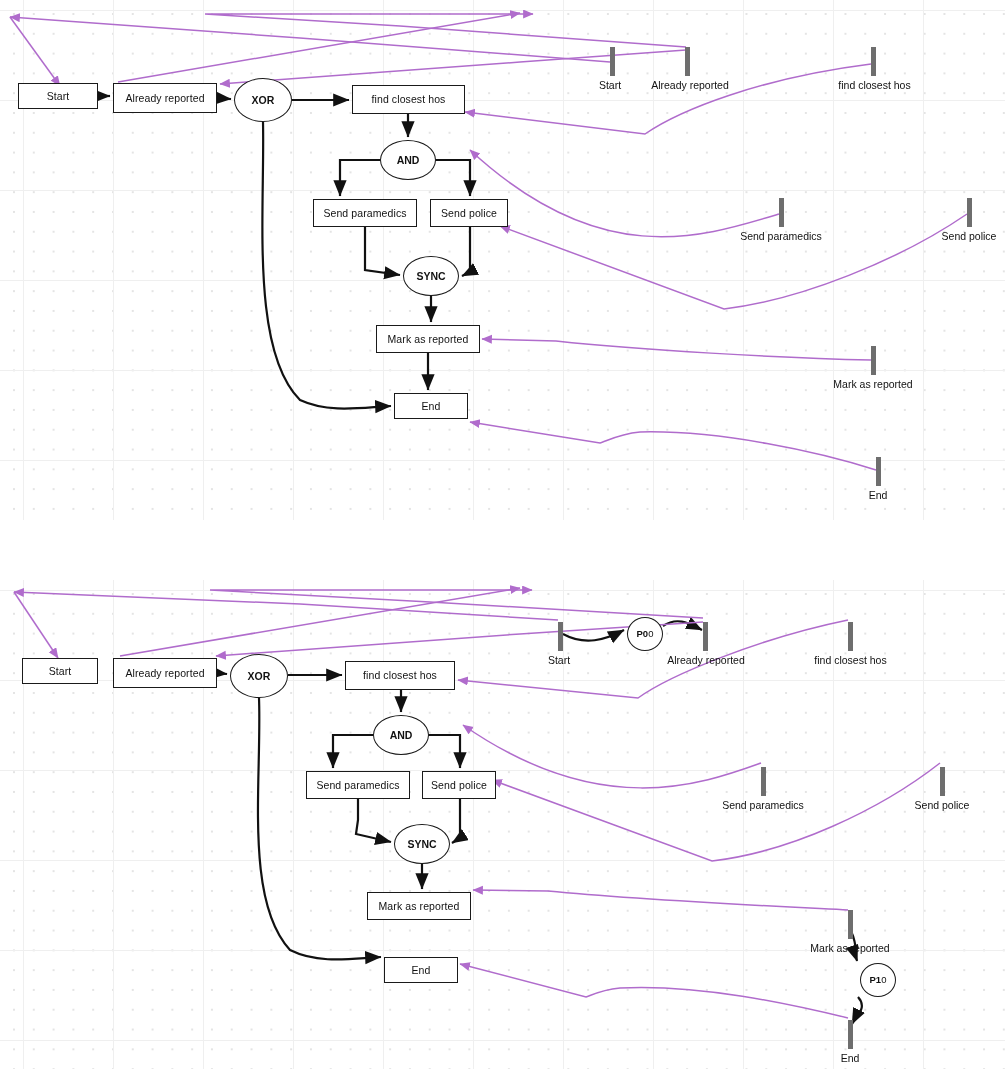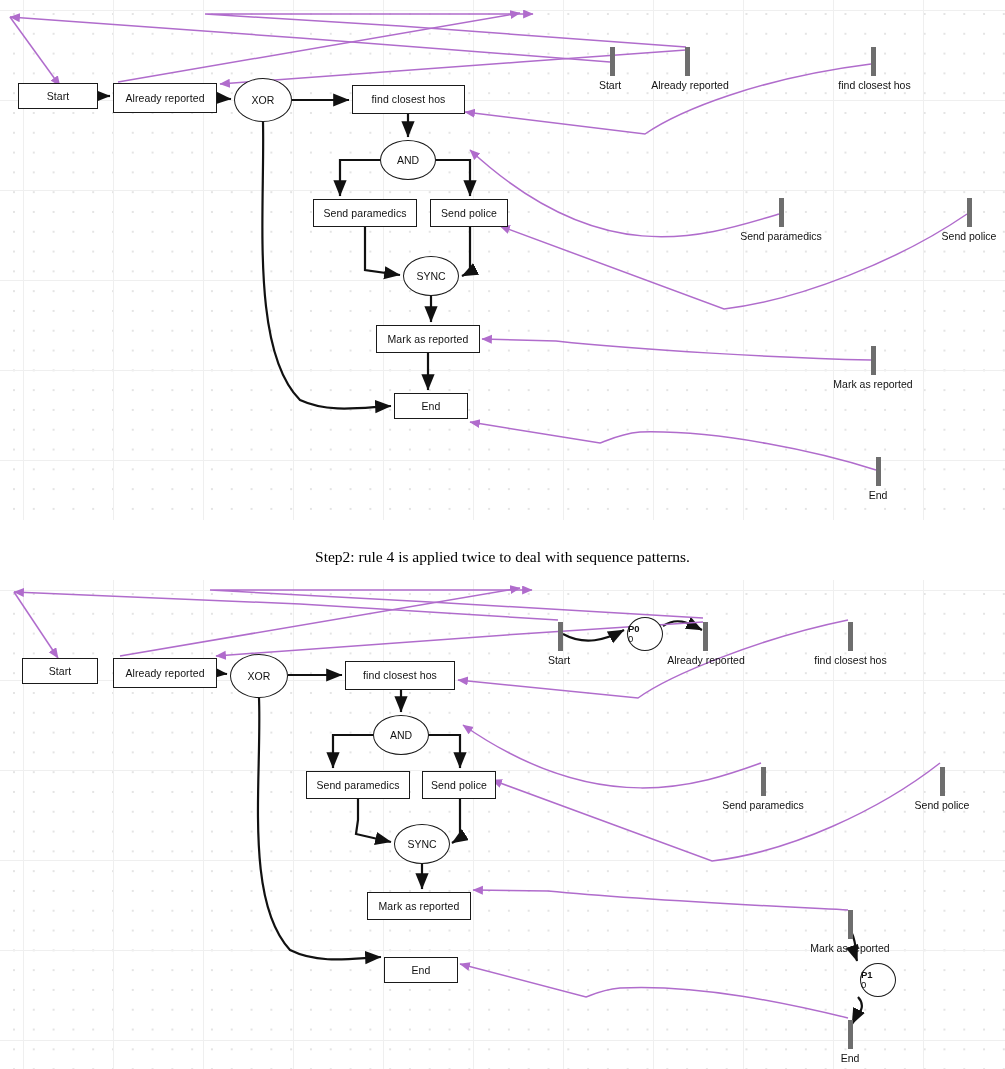--- a/index.html
+++ b/index.html
@@ -61,20 +61,21 @@
     border: 1px solid #1a1a1a;
     border-radius: 50%;
     background: #ffffff;
     color: #111111;
     font-size: 10.5px;
     display: flex;
     align-items: center;
     justify-content: center;
     text-align: center;
     white-space: nowrap;
+    font-weight: bold;
   }
 
   
   .transition {
     position: absolute;
     width: 5px;
     background: #6e6e6e;
     border: 0;
   }
   .tlabel {
@@ -85,22 +86,22 @@
     text-align: center;
     line-height: 1;
   }
   .place {
     position: absolute;
     box-sizing: border-box;
     border: 1px solid #1a1a1a;
     border-radius: 50%;
     background: #ffffff;
     display: flex;
-    flex-direction: column;
-    align-items: flex-start;
+    flex-direction: row;
+    align-items: center;
     justify-content: center;
     line-height: 1.1;
   }
   .place .pname { font-size: 9.5px; font-weight: bold; color: #111111; }
   .place .ptok  { font-size: 9.5px; color: #111111; }
 
   
   #caption {
     position: absolute;
     top: 548px;
@@ -191,21 +192,20 @@
     <div class="transition" style="left:967px; top:198px; height:29px;"></div>
     <div class="tlabel" style="left:930px; top:231px; width:78px;">Send police</div>
 
     <div class="transition" style="left:871px; top:346px; height:29px;"></div>
     <div class="tlabel" style="left:821px; top:379px; width:104px;">Mark as reported</div>
 
     <div class="transition" style="left:876px; top:457px; height:29px;"></div>
     <div class="tlabel" style="left:852px; top:490px; width:52px;">End</div>
   </div>
 
-  <div id="caption">Step2: rule 4 is applied twice to deal with sequence patterns.</div>
 
   <div class="canvas" id="canvas-bottom">
     <svg class="layer" id="svg-bottom" viewBox="0 0 1005 489">
       <defs>
         <marker id="ah-black2" markerWidth="9" markerHeight="9" refX="7.2" refY="3" orient="auto">
           <path d="M0,0 L7.4,3 L0,6 z" fill="#111111"></path>
         </marker>
         <marker id="ah-purple2" markerWidth="9" markerHeight="9" refX="6.6" refY="3" orient="auto">
           <path d="M0,0 L7,3 L0,6 z" fill="#b06ccc"></path>
         </marker>

